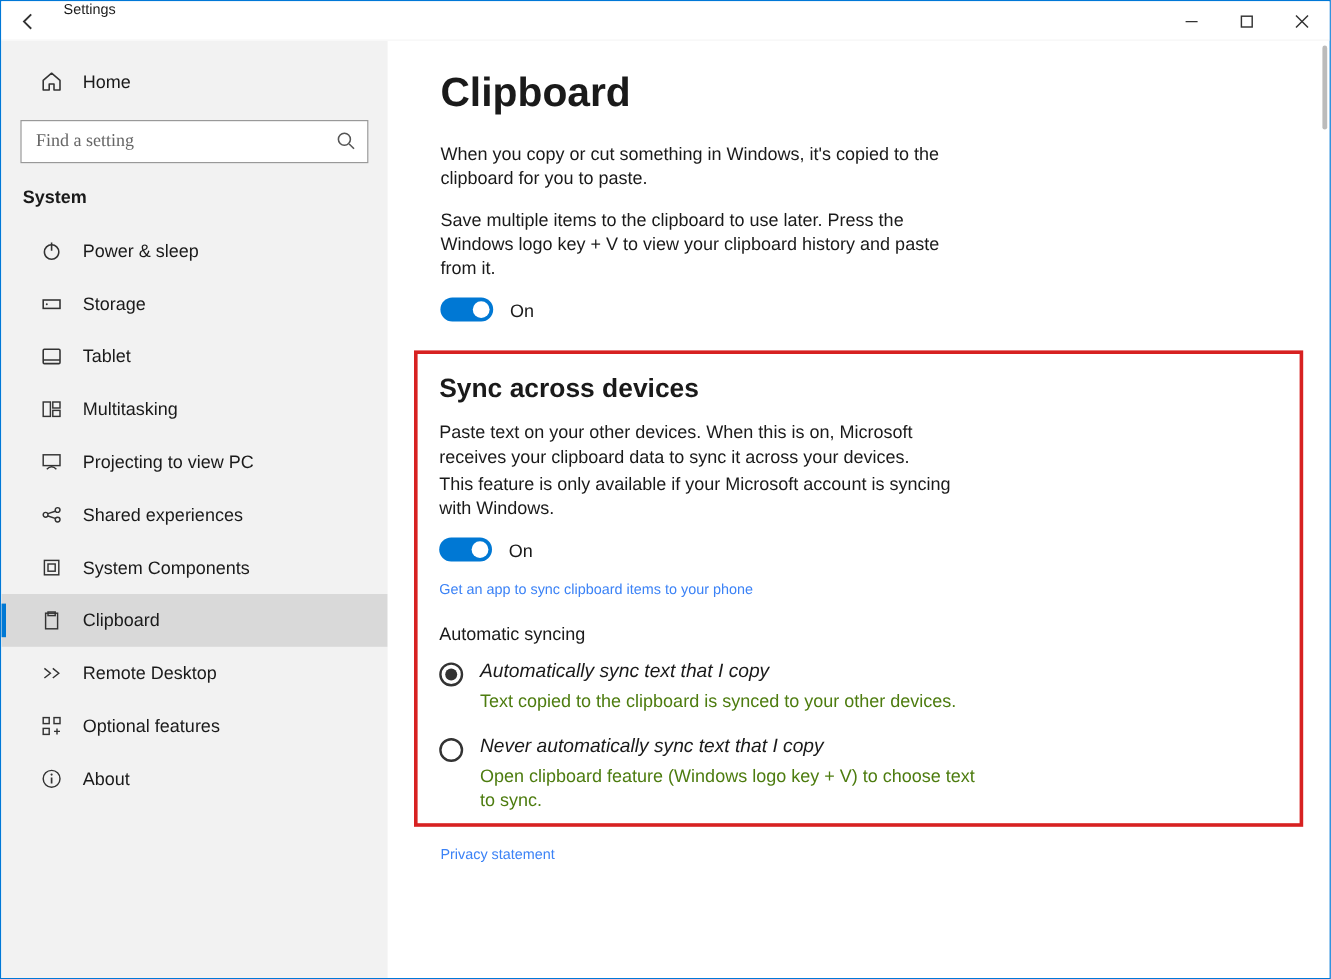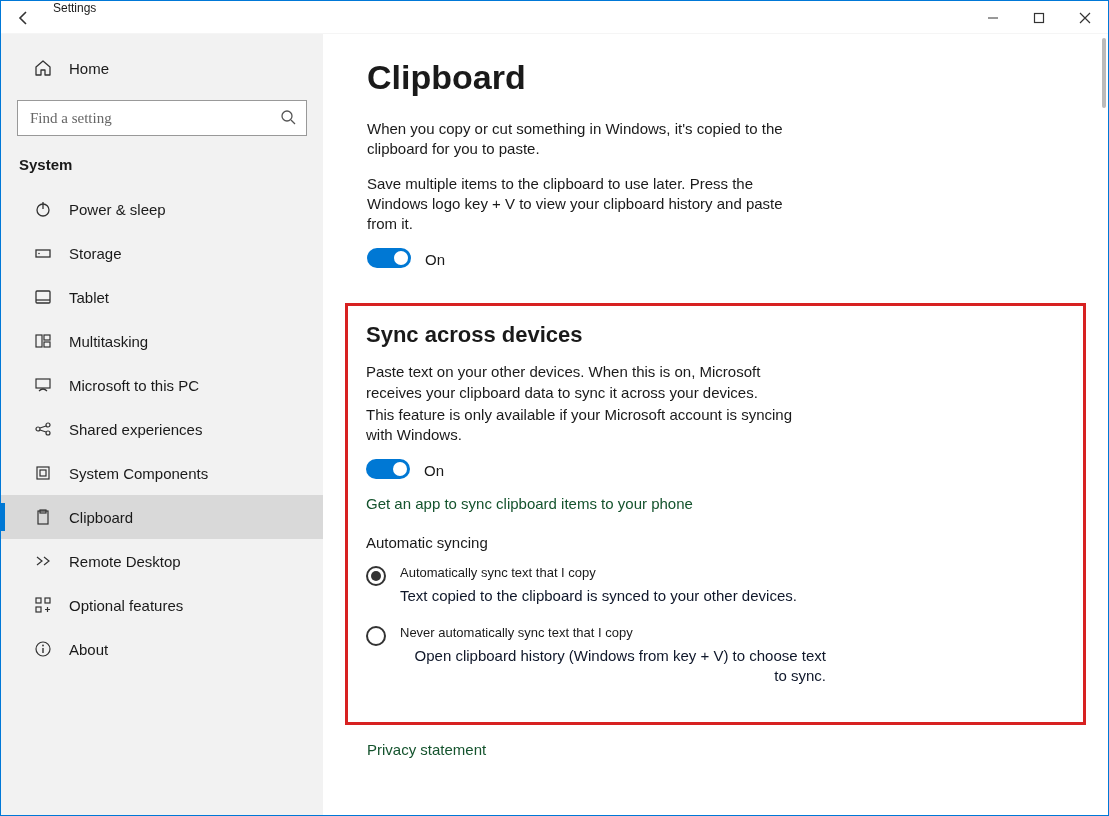--- a/index.html
+++ b/index.html
@@ -79,37 +79,37 @@
   p.desc { font-size:15px; color:#1a1a1a; margin:0 0 14px; max-width:430px; line-height:1.35; }
   .toggle-row { display:flex; align-items:flex-end; gap:14px; margin-top:10px; }
   .toggle {
     width:44px; height:20px; border-radius:10px; background:#0078d4;
     position:relative; cursor:pointer;
   }
   .toggle .knob {
     position:absolute; right:3px; top:3px; width:14px; height:14px; background:#fff; border-radius:50%;
   }
   .toggle-label { font-size:15px; }
-  a.link { color:#14532d; text-decoration:none; font-size:15px; display:inline-block; margin-top:16px; }
+  a.link { color:#3b82f6; text-decoration:none; font-size:12px; display:inline-block; margin-top:16px; }
   .highlight-box {
     border:3px solid #d72121;
-    padding:10px 18px 32px;
-    margin-top:35px;
+    padding:10px 18px 4px;
+    margin-top:24px;
     margin-left:-22px;
     margin-right:-22px;
   }
   .highlight-box h2 { margin-top:6px; }
   .subhead { font-size:15px; margin-top:22px; margin-bottom:14px; }
   .radio-item { display:flex; gap:14px; margin-bottom:18px; align-items:flex-start; max-width:460px;}
   .radio { width:20px; height:20px; border:2px solid #333; border-radius:50%; flex-shrink:0; position:relative; margin-top:1px; cursor:pointer;}
   .radio.checked::after {
     content:""; position:absolute; left:3px; top:3px; right:3px; bottom:3px; background:#333; border-radius:50%;
   }
-  .radio-text .r-label { font-size:13px; }
-  .radio-text .r-desc { font-size:15px; color:#0f172a; margin-top:6px; line-height:1.35;text-align:right; }
+  .radio-text .r-label { font-size:16px;font-style:italic; }
+  .radio-text .r-desc { font-size:15px; color:#4d7c0f; margin-top:6px; line-height:1.35; }
   .privacy { margin-top:14px; }
   .main::-webkit-scrollbar { width:6px; }
   .main::-webkit-scrollbar-thumb { background:#bbb; border-radius:3px; }
 </style>
 </head>
 <body>
 
 <div class="window">
 
   <div class="titlebar">
@@ -200,21 +200,21 @@
           </span>
         <span>Multitasking</span>
       </div>
       <div class="nav-item">
         <span class="icon">
             <svg width="18" height="18" viewBox="0 0 18 18">
               <rect x="2" y="3" width="14" height="9" stroke="#333" stroke-width="1.2" fill="none"></rect>
               <path d="M5 15 Q9 11 13 15" stroke="#333" stroke-width="1.2" fill="none"></path>
             </svg>
           </span>
-        <span>Microsoft to this PC</span>
+        <span>Projecting to view PC</span>
       </div>
       <div class="nav-item">
         <span class="icon">
             <svg width="18" height="18" viewBox="0 0 18 18">
               <circle cx="4" cy="9" r="2" stroke="#333" stroke-width="1.2" fill="none"></circle>
               <circle cx="14" cy="5" r="2" stroke="#333" stroke-width="1.2" fill="none"></circle>
               <circle cx="14" cy="13" r="2" stroke="#333" stroke-width="1.2" fill="none"></circle>
               <line x1="6" y1="8" x2="12" y2="6" stroke="#333" stroke-width="1.2"></line>
               <line x1="6" y1="10" x2="12" y2="12" stroke="#333" stroke-width="1.2"></line>
             </svg>
@@ -303,21 +303,21 @@
           <div class="radio-text">
             <div class="r-label">Automatically sync text that I copy</div>
             <div class="r-desc">Text copied to the clipboard is synced to your other devices.</div>
           </div>
         </div>
 
         <div class="radio-item" style="margin-bottom:4px;">
           <div class="radio"></div>
           <div class="radio-text">
             <div class="r-label">Never automatically sync text that I copy</div>
-            <div class="r-desc">Open clipboard history (Windows from key + V) to choose text to sync.</div>
+            <div class="r-desc">Open clipboard feature (Windows logo key + V) to choose text to sync.</div>
           </div>
         </div>
       </div>
 
       <a class="link privacy" href="#">Privacy statement</a>
 
       
     </div>
   </div>
 </div>

